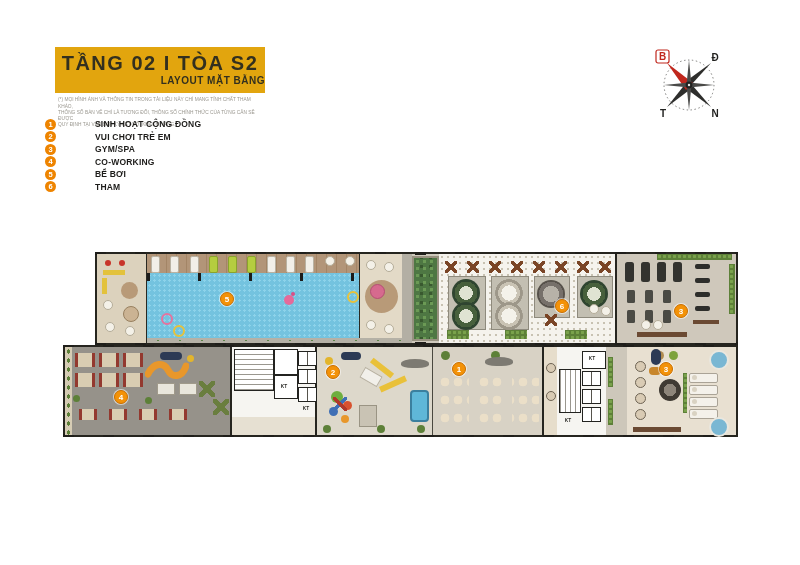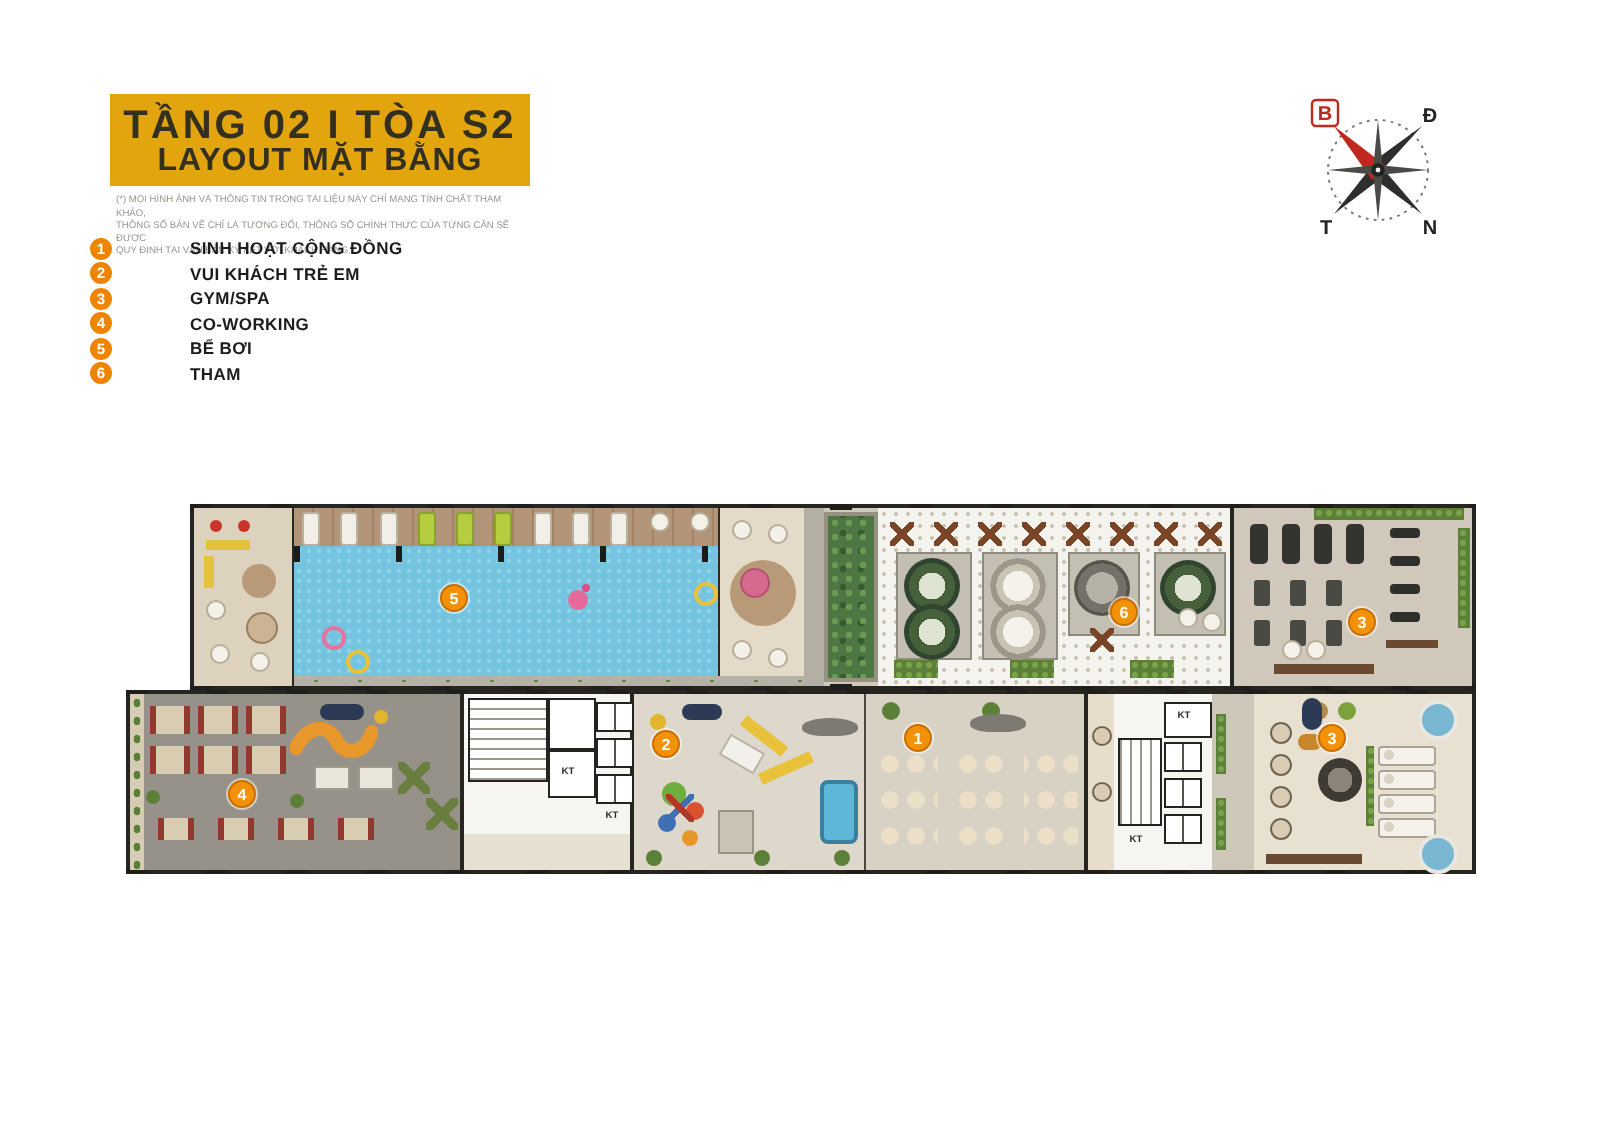--- a/index.html
+++ b/index.html
@@ -3,21 +3,21 @@
 <meta charset="utf-8">
 <style>
   html,body{margin:0;padding:0;background:#ffffff;}
   .page{position:relative;width:800px;height:561px;background:#fff;overflow:hidden;
         font-family:"Liberation Sans",sans-serif;-webkit-font-smoothing:antialiased;}
 
   
   .title-block{position:absolute;left:55px;top:47px;width:210px;height:46px;background:#E2A50E;
                color:#33301f;text-align:center;box-sizing:border-box;padding-top:5px;}
   .title-main{font-size:20px;font-weight:bold;letter-spacing:1.5px;line-height:22px;}
-  .title-sub{font-size:16px;font-weight:bold;letter-spacing:0.5px;line-height:14px;}
+  .title-sub{font-size:10px;font-weight:bold;letter-spacing:0.5px;line-height:14px;text-align:right;}
   .disclaimer{position:absolute;left:58px;top:97px;width:345px;font-size:8px;line-height:1.32;
               color:#9a978f;transform:scale(0.60);transform-origin:0 0;}
   .disclaimer span{display:block;}
 
   .legend{position:absolute;left:45px;top:118px;}
   .legend-row{display:flex;align-items:center;height:12.5px;margin-bottom:0;}
   .legend-num{width:11px;height:11px;border-radius:50%;background:#EE8400;color:#fff;
               font-size:7.5px;font-weight:bold;display:flex;align-items:center;justify-content:center;
               margin-right:6px;flex:0 0 11px;}
   .legend-label{font-size:8.5px;font-weight:bold;color:#1d1c1a;letter-spacing:0.2px;padding-left:33px;}
@@ -137,21 +137,21 @@
     <span>QUY ĐỊNH TẠI VĂN BẢN KÝ KẾT VỚI KHÁCH HÀNG.</span>
   </div>
 
   <div class="legend">
     <div class="legend-row">
       <span class="legend-num">1</span>
       <span class="legend-label">SINH HOẠT CỘNG ĐỒNG</span>
     </div>
     <div class="legend-row">
       <span class="legend-num">2</span>
-      <span class="legend-label">VUI KHÁCH TRẺ EM</span>
+      <span class="legend-label">VUI CHƠI TRẺ EM</span>
     </div>
     <div class="legend-row">
       <span class="legend-num">3</span>
       <span class="legend-label">GYM/SPA</span>
     </div>
     <div class="legend-row">
       <span class="legend-num">4</span>
       <span class="legend-label">CO-WORKING</span>
     </div>
     <div class="legend-row">

